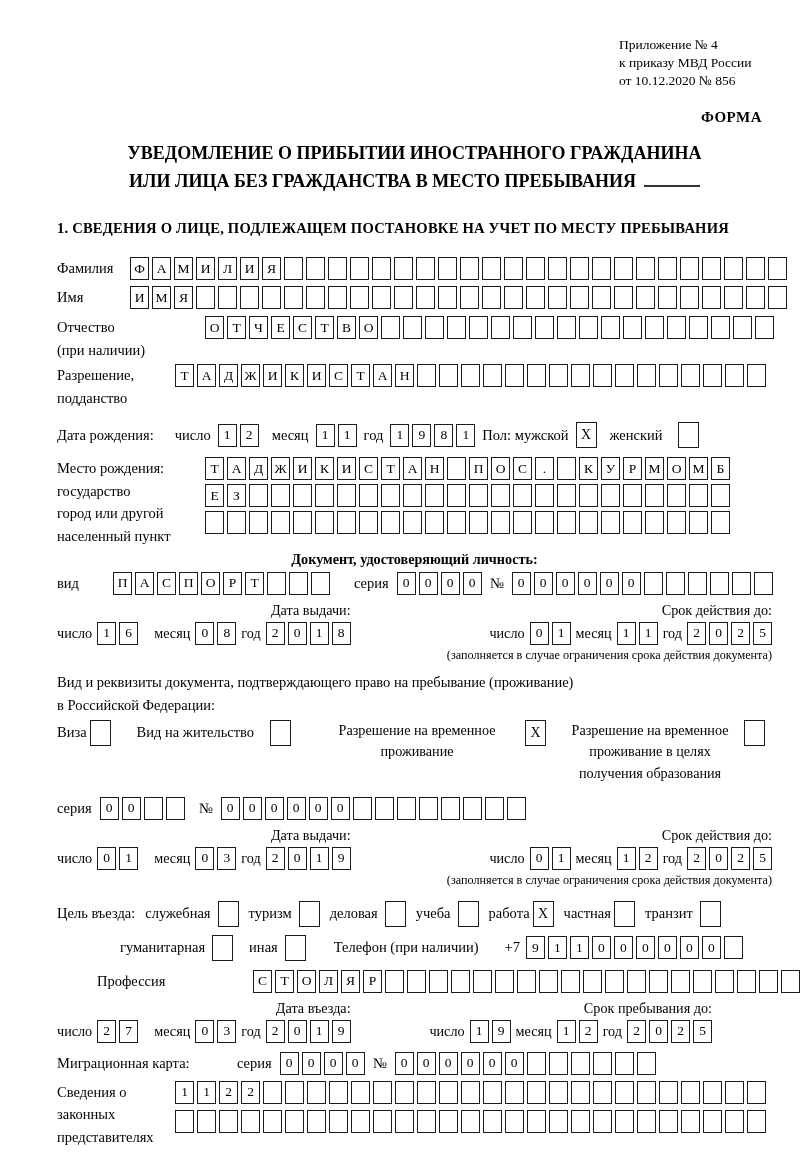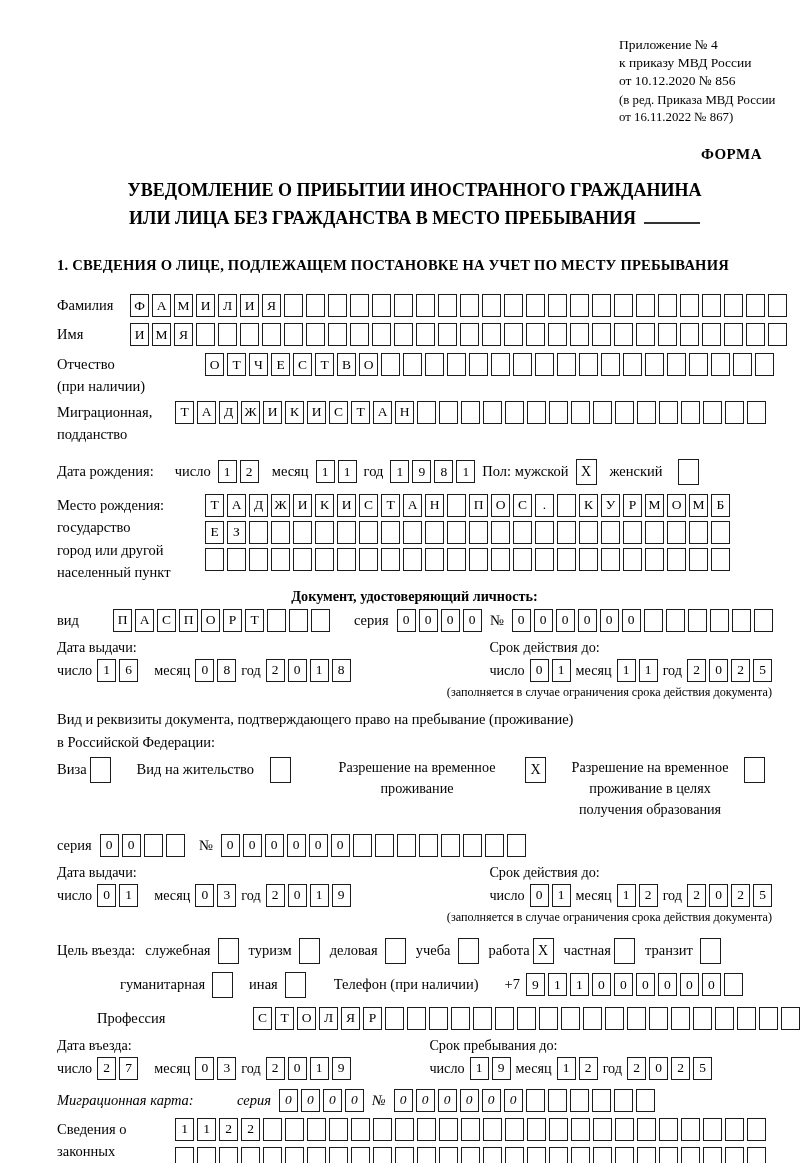--- a/index.html
+++ b/index.html
@@ -24,45 +24,41 @@
     width:19px;height:23px;border:1.6px solid #1c1c1c;box-sizing:border-box;
     display:flex;align-items:center;justify-content:center;
     font-size:13.5px;background:#fff;flex:none;
   }
   .cell.cb{width:21px;height:26px;font-size:14px;}
   .stack{display:flex;flex-direction:column;gap:4px;}
   .center-head{font-weight:bold;font-size:14.2px;text-align:center;margin-top:7px;}
   .dates{display:flex;justify-content:space-between;margin-top:7px;}
   .dgroup{display:flex;flex-direction:column;}
   .dgroup.right{align-items:flex-end;}
-  .dhead{font-size:14.2px;text-align:left;}
+  .dhead{font-size:14.2px;text-align:right;}
   .dline{display:flex;align-items:center;gap:5px;font-size:14.2px;margin-top:3px;}
   .dline .sp{width:6px;}
   .dnote{font-size:12.2px;margin-top:3px;white-space:nowrap;}
   .plain{font-size:14.5px;margin-top:11px;}
   .res-opts{display:flex;align-items:flex-start;margin-top:6px;}
   .opt{display:flex;align-items:center;gap:7px;}
   .opt-top{display:flex;align-items:flex-start;gap:10px;}
   .opt-lbl-c{text-align:center;font-size:14.2px;line-height:1.5;}
   .purpose-row{display:flex;align-items:center;margin-top:13px;flex-wrap:nowrap;}
   .purpose-row .opt{margin-left:10px;}
 </style>
 </head>
 <body>
 
 <div class="page">
 
   <div class="appendix">
     <div>Приложение № 4</div>
     <div>к приказу МВД России</div>
     <div>от 10.12.2020 № 856</div>
-    <div class="rev">
-      <div>(в ред. Приказа МВД России</div>
-      <div>от 16.11.2022 № 867)</div>
-    </div>
   </div>
 
   <div class="form-label">ФОРМА</div>
 
   <div class="title">
     <div>УВЕДОМЛЕНИЕ О ПРИБЫТИИ ИНОСТРАННОГО ГРАЖДАНИНА</div>
     <div><span>ИЛИ ЛИЦА БЕЗ ГРАЖДАНСТВА В МЕСТО ПРЕБЫВАНИЯ</span><span class="blank-line"></span></div>
   </div>
 
   <div class="sect">1. СВЕДЕНИЯ О ЛИЦЕ, ПОДЛЕЖАЩЕМ ПОСТАНОВКЕ НА УЧЕТ ПО МЕСТУ ПРЕБЫВАНИЯ</div>
@@ -169,21 +165,21 @@
         <span class="cell"></span>
         <span class="cell"></span>
         <span class="cell"></span>
         <span class="cell"></span>
         <span class="cell"></span>
       </div>
   </div>
 
   <div class="frow start" style="margin-top:3px;">
     <div class="lblock" style="width:118px;">
-      <div>Миграционная,</div>
+      <div>Разрешение,</div>
       <div>подданство</div>
     </div>
     <div class="cells">
         <span class="cell">Т</span>
         <span class="cell">А</span>
         <span class="cell">Д</span>
         <span class="cell">Ж</span>
         <span class="cell">И</span>
         <span class="cell">К</span>
         <span class="cell">И</span>
@@ -677,21 +673,21 @@
               <span class="cell">2</span>
               <span class="cell">0</span>
               <span class="cell">2</span>
               <span class="cell">5</span>
             </div>
         </div>
       </div>
     </div>
   </div>
 
-  <div class="frow" style="margin-top:9px;gap:8px;font-style:italic;">
+  <div class="frow" style="margin-top:9px;gap:8px;">
     <span class="flabel" style="width:172px;">Миграционная карта:</span>
     <span class="flabel">серия</span>
     <div class="cells">
         <span class="cell">0</span>
         <span class="cell">0</span>
         <span class="cell">0</span>
         <span class="cell">0</span>
       </div>
     <span class="flabel">№</span>
     <div class="cells">

